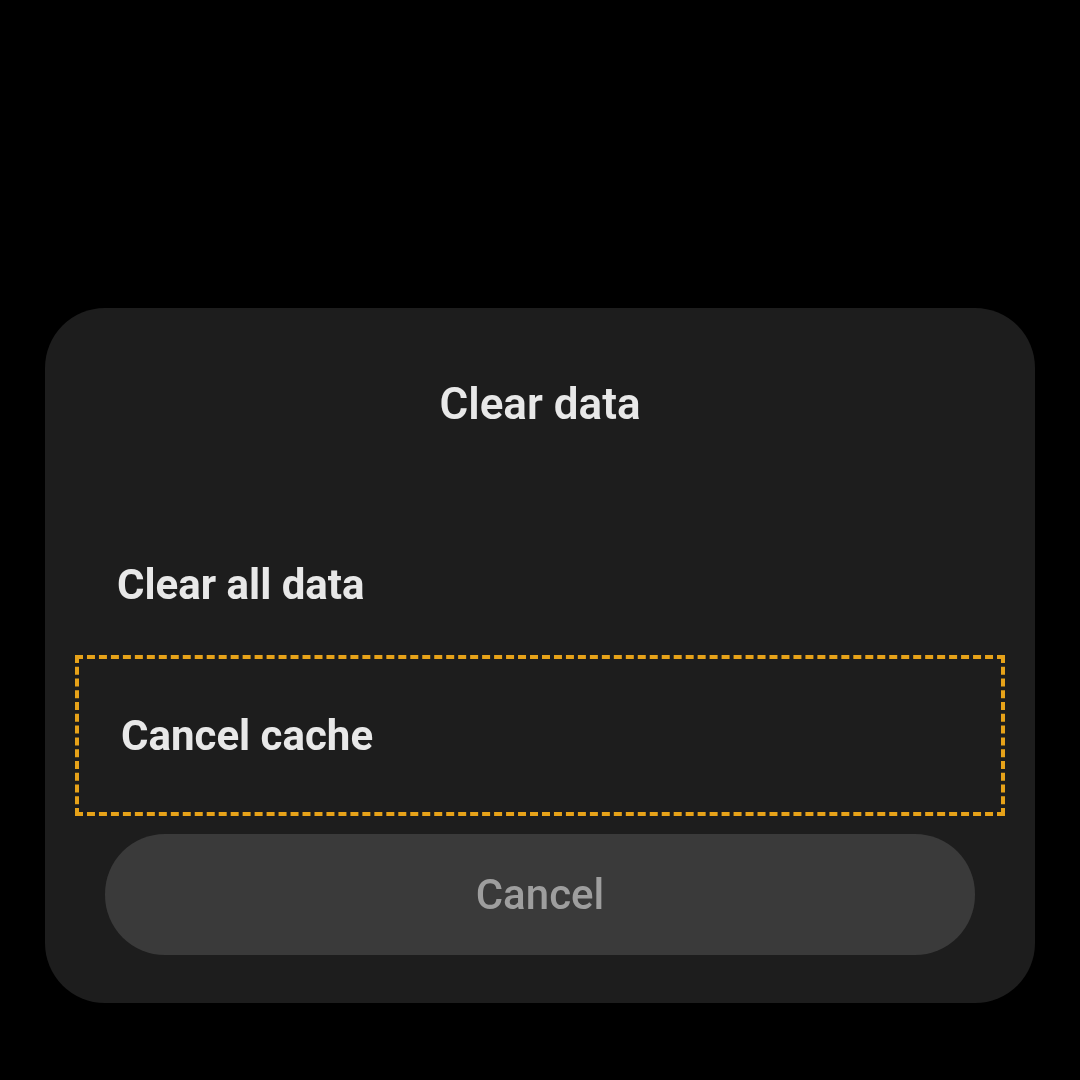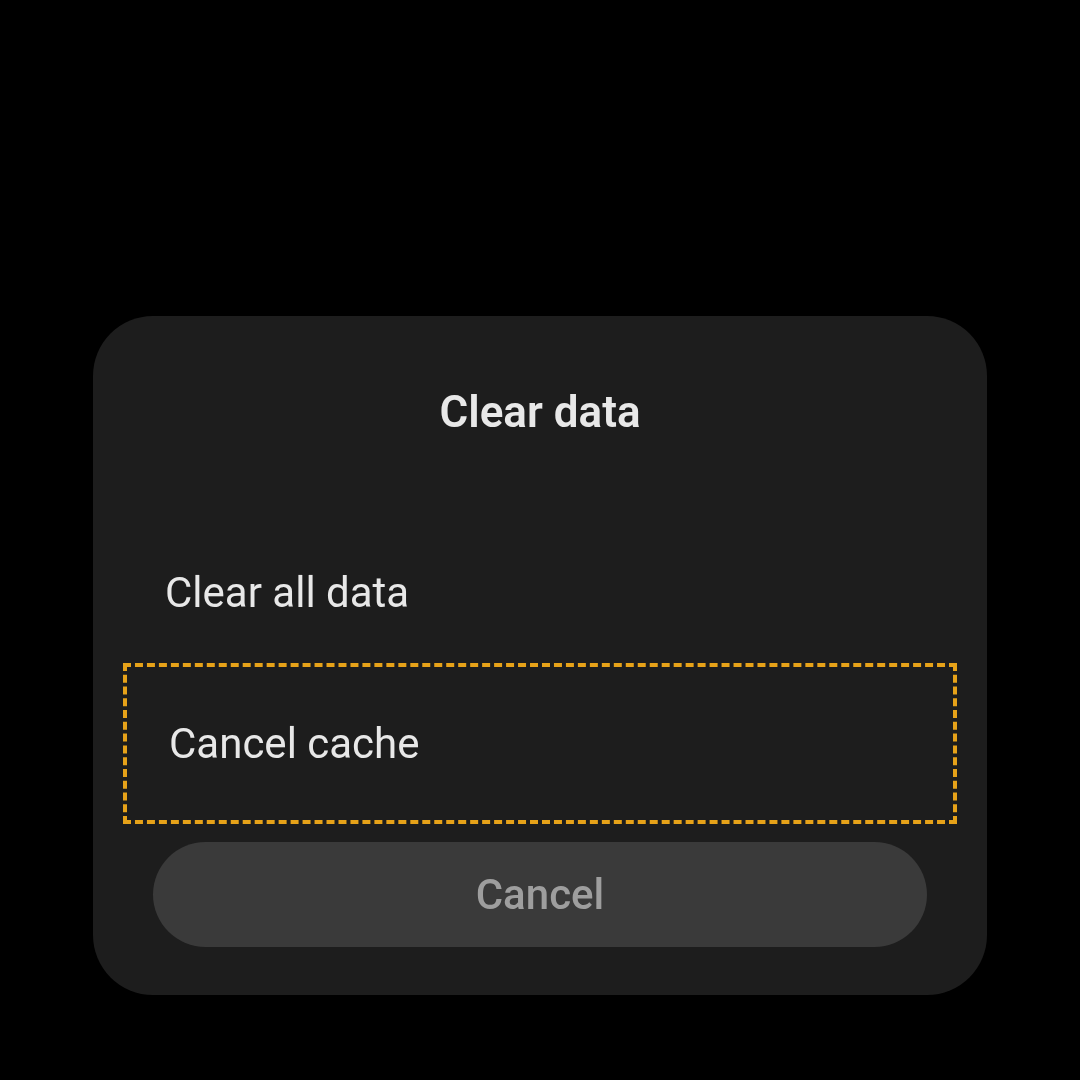--- a/index.html
+++ b/index.html
@@ -11,57 +11,57 @@
       width: 1080px;
       height: 1080px;
       background: #000000;
       font-family: -apple-system, BlinkMacSystemFont, 'Segoe UI', Roboto, sans-serif;
       display: flex;
       align-items: center;
       justify-content: center;
       overflow: hidden;
     }
     .dialog {
-      width: 894px;
+      width: 990px;
       background: #1d1d1d;
       border-radius: 60px;
       padding: 70px 0 48px 0;
       position: relative;
       top: 115px;
     }
     .dialog-title {
       color: #e8e8e8;
       font-size: 44px;
       font-weight: 600;
       text-align: center;
       margin-bottom: 90px;
     }
     .option {
       color: #e8e8e8;
       font-size: 42px;
-      font-weight: 400;
+      font-weight: 700;
       padding: 40px 72px;
       cursor: pointer;
     }
     .option.highlighted-wrapper {
       position: relative;
       margin: 6px 30px 18px 30px;
       padding: 0;
     }
     .highlighted-border {
       border: 4px dashed #e6a219;
       padding: 52px 42px;
     }
     .cancel-button {
       background: #3a3a3a;
       color: #9e9e9e;
       font-size: 42px;
       font-weight: 500;
       text-align: center;
-      padding: 28px 0;
+      padding: 36px 0;
       margin: 0 60px;
       border-radius: 60px;
       cursor: pointer;
     }
   </style>
 </head>
 <body>
 
 <div class="dialog">
   <div class="dialog-title">Clear data</div>

